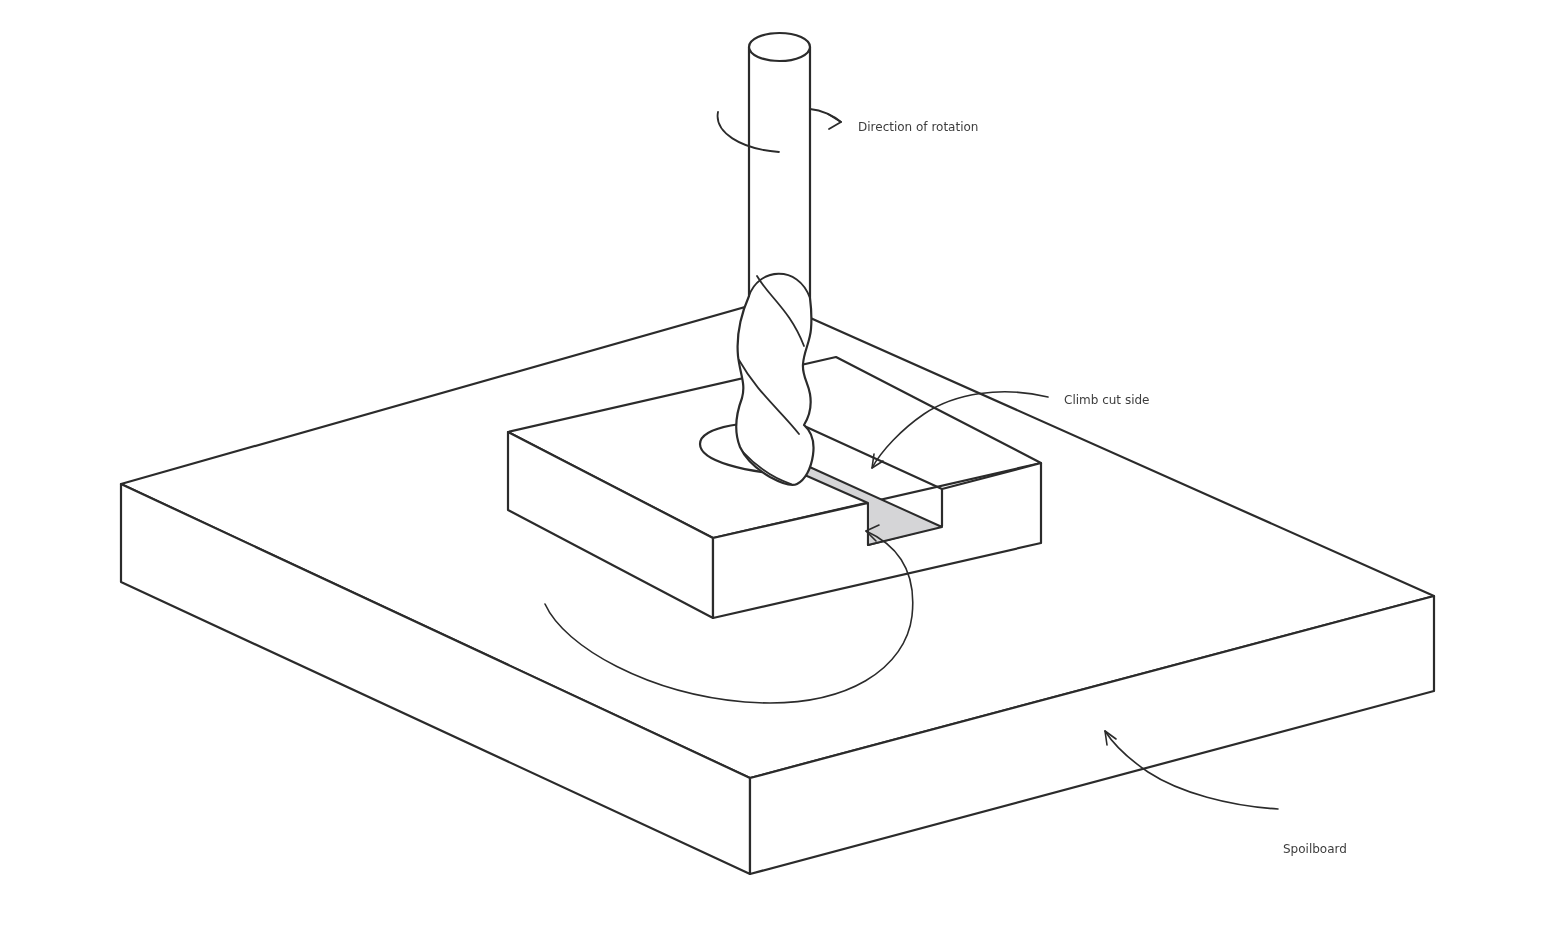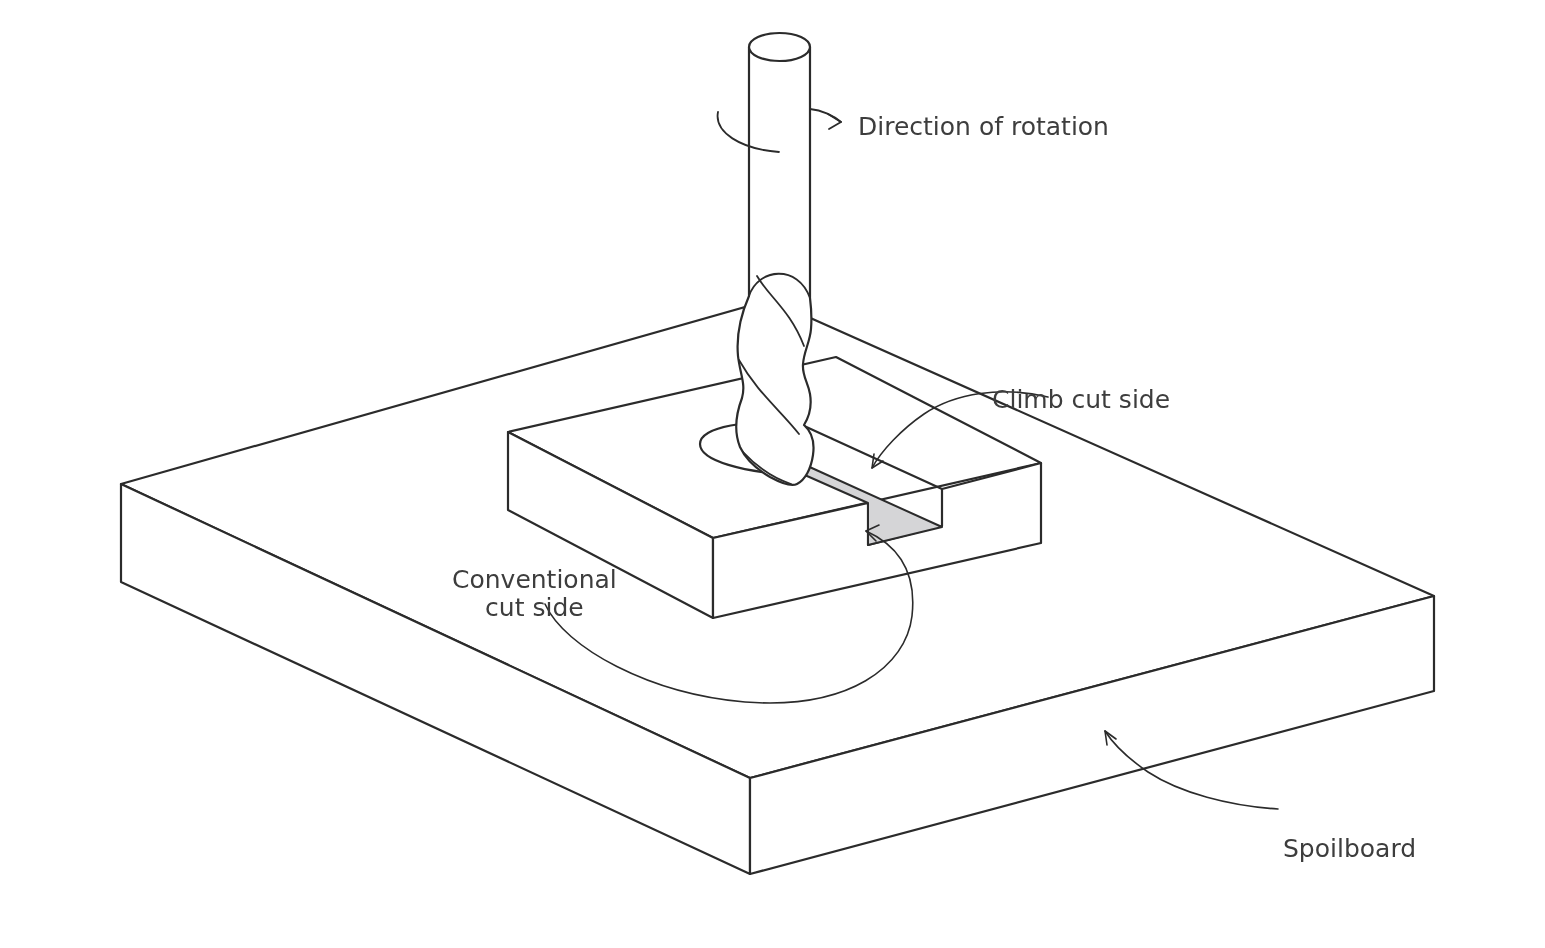--- a/index.html
+++ b/index.html
@@ -7,21 +7,21 @@
   }
   html,body{margin:0;padding:0;background:var(--background);}
   #stage{position:relative;width:1545px;height:948px;background:var(--background);overflow:hidden;
          font-family:"DejaVu Sans","Liberation Sans",sans-serif;}
   #scene{position:absolute;left:0;top:0;width:1545px;height:948px;}
   .face{fill:#ffffff;stroke:var(--line);stroke-width:2.2;stroke-linejoin:round;}
   .stroke{fill:none;stroke:var(--line);stroke-width:2.2;stroke-linecap:round;stroke-linejoin:round;}
   .gray{fill:var(--slot-fill);stroke:var(--line);stroke-width:2;stroke-linejoin:round;}
   .thin{fill:none;stroke:var(--line);stroke-width:1.8;stroke-linecap:round;}
   .leader{fill:none;stroke:var(--line);stroke-width:1.6;stroke-linecap:round;}
-  .label{position:absolute;font-size:25px;line-height:28px;color:var(--text);white-space:nowrap;text-align:center;}
+  .label{position:absolute;font-size:12px;line-height:28px;color:var(--text);white-space:nowrap;}
 </style>
 </head>
 <body>
 
 <div id="stage">
 
   <svg id="scene" viewBox="0 0 1545 948">
 
     <g>
       <path class="face" d="M121,484 L770,300 L1434,596 L750,778 Z"></path>
@@ -79,21 +79,17 @@
     </g>
 
     <g>
       <path class="leader" d="M1278,809 C1230,806 1180,793 1148,772 C1126,757 1112,742 1105,731"></path>
       <path class="leader" d="M1105,731 L1116,739 M1105,731 L1107,745"></path>
     </g>
   </svg>
 
   <div class="label" style="left:858px;top:113px;">Direction of rotation</div>
 
-  <div class="label" style="left:992px;top:386px;">Climb cut side</div>
+  <div class="label" style="left:1064px;top:386px;">Climb cut side</div>
 
-  <div class="label" style="left:452px;top:566px;">
-    <div>Conventional</div>
-    <div>cut side</div>
-  </div>
 
   <div class="label" style="left:1283px;top:835px;">Spoilboard</div>
 </div>
 
 </body></html>

